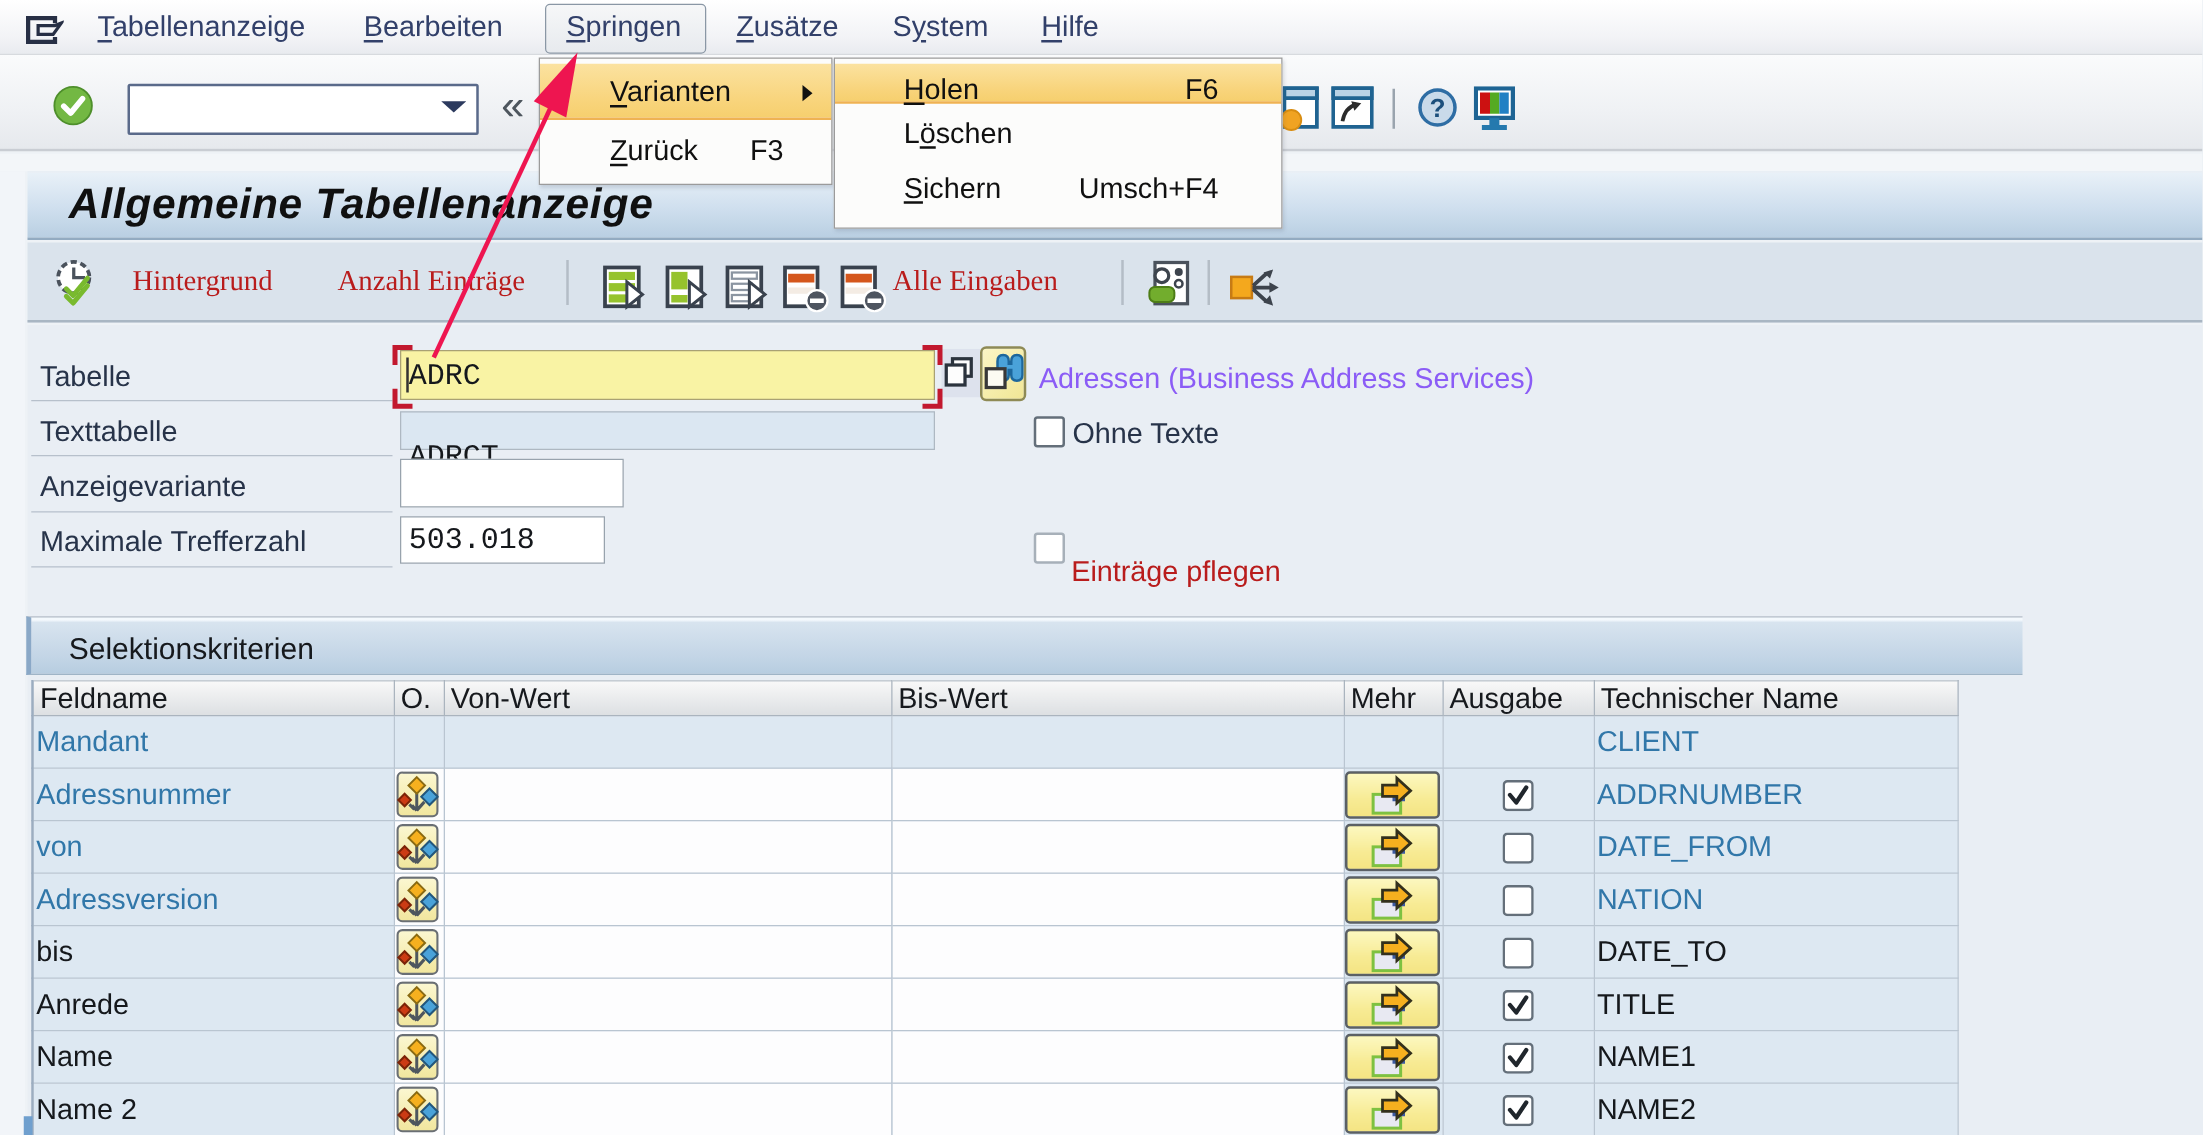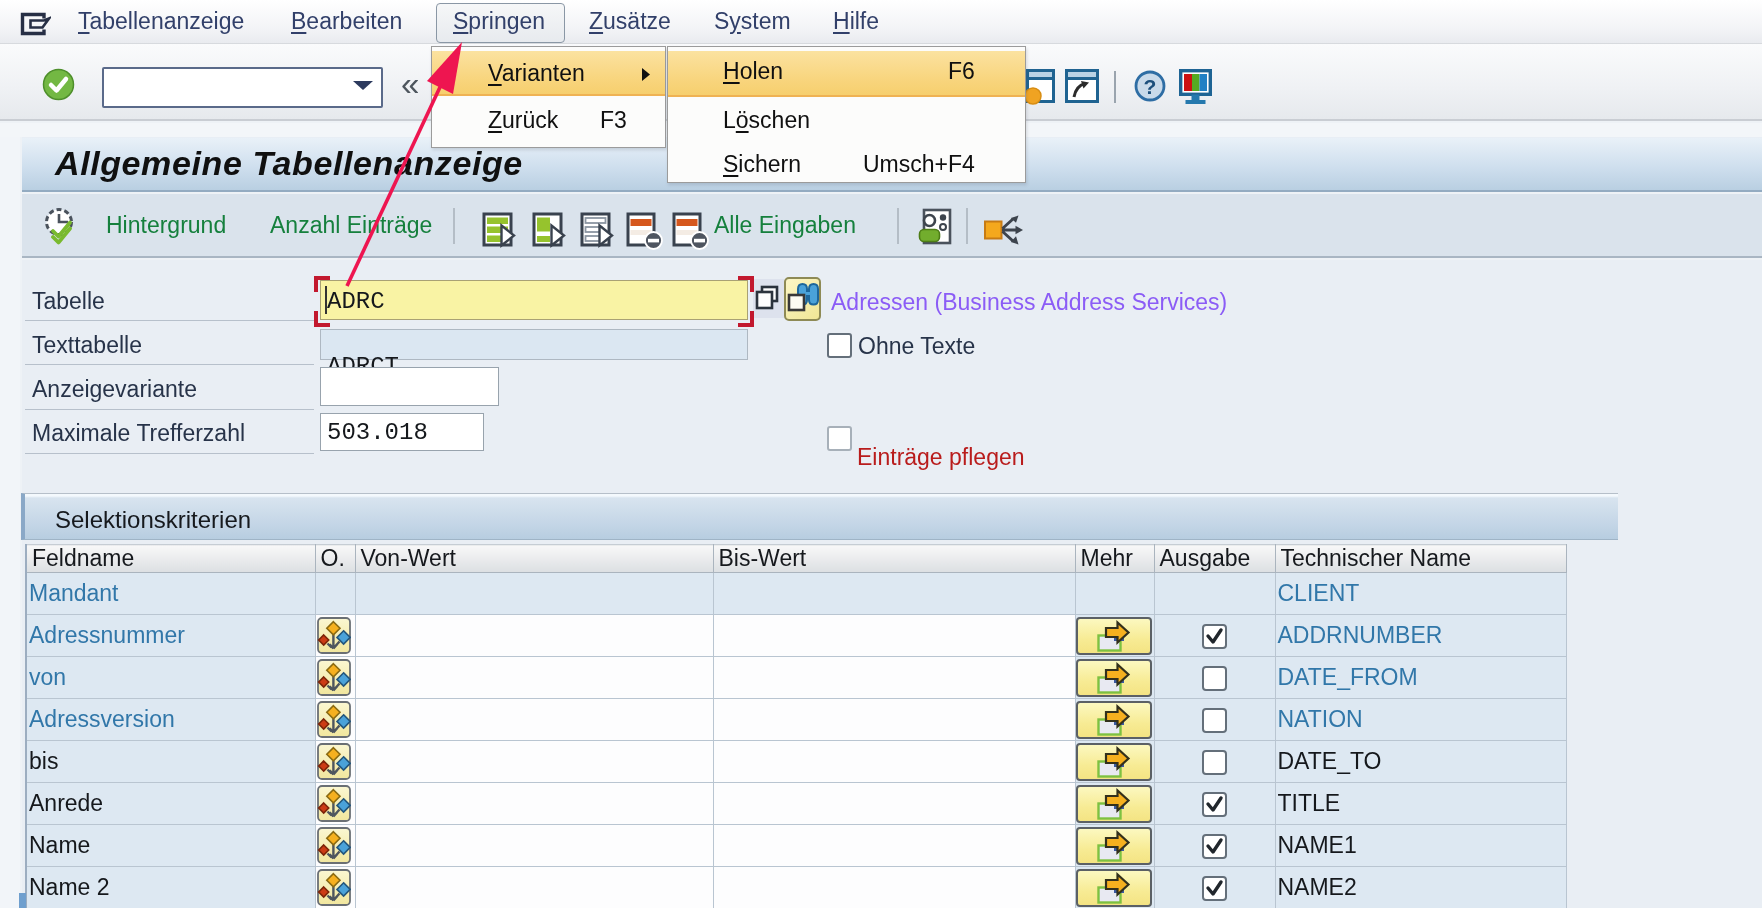--- a/index.html
+++ b/index.html
@@ -18,21 +18,21 @@
   
   #gapband { left:0; top:123px; width:1762px; height:14px; background:#f3f6f9; }
   
   #titlebar { left:22px; top:137px; width:1740px; height:55px;
     background:linear-gradient(#e9f1f8,#cfdfee 55%,#b9cfe2); border-top:1px solid #e8eef5; border-bottom:2px solid #93abc1;}
   #titlebar .t { position:absolute; left:33px; top:6px; font-size:34px; font-weight:bold; font-style:italic; color:#101010; letter-spacing:0.6px;}
   
   #leftstrip { left:0; top:137px; width:20px; height:771px; background:#f2f5f9; }
   
   #apptoolbar { left:22px; top:194px; width:1740px; height:64px; background:#dae3ec; border-bottom:2px solid #a9b6c3; }
-  #apptoolbar .txt { position:absolute; top:18px; font-size:23px; color:#15803d; }
+  #apptoolbar .txt { position:absolute; top:18px; font-size:23px; color:#b91c1c;font-family:Liberation Serif, serif; }
   
   #content { left:22px; top:260px; width:1740px; height:648px; background:#e9eef4; }
 
   .flabel { position:absolute; font-size:23px; color:#273349; }
   .fline { position:absolute; left:0px; width:289px; height:1px; background:#b7c0cb; }
   .fld { position:absolute; border:1px solid #98a3ad; }
   .mono { font-family:"Liberation Mono", monospace; font-size:24px; color:#15181c; }
 
   .cb { position:absolute; width:25px; height:25px; background:#fff; border:2px solid #646f7a; border-radius:3px; }
 
@@ -431,21 +431,21 @@
         <path d="M1 1 L9 7.5 L1 14 Z" fill="#111"></path>
       </svg>
   </div>
   <div class="mi" style="height:47px;">
     <span style="position:absolute;left:56px;top:11px;"><span class="u">Z</span>urück</span>
     <span style="position:absolute;left:168px;top:11px;">F3</span>
   </div>
 </div>
 
 <div class="menu" style="left:667px;top:46px;width:359px;height:137px;padding-top:4px;">
-  <div class="mi hl" style="height:46px;">
+  <div class="mi hl" style="height:32px;">
     <span style="position:absolute;left:55px;top:7px;"><span class="u">H</span>olen</span>
     <span style="position:absolute;left:280px;top:7px;">F6</span>
   </div>
   <div class="mi" style="height:44px;">
     <span style="position:absolute;left:55px;top:10px;">L<span class="u">ö</span>schen</span>
   </div>
   <div class="mi" style="height:44px;text-align:right;">
     <span style="position:absolute;left:55px;top:10px;"><span class="u">S</span>ichern</span>
     <span style="position:absolute;left:195px;top:10px;">Umsch+F4</span>
   </div>

